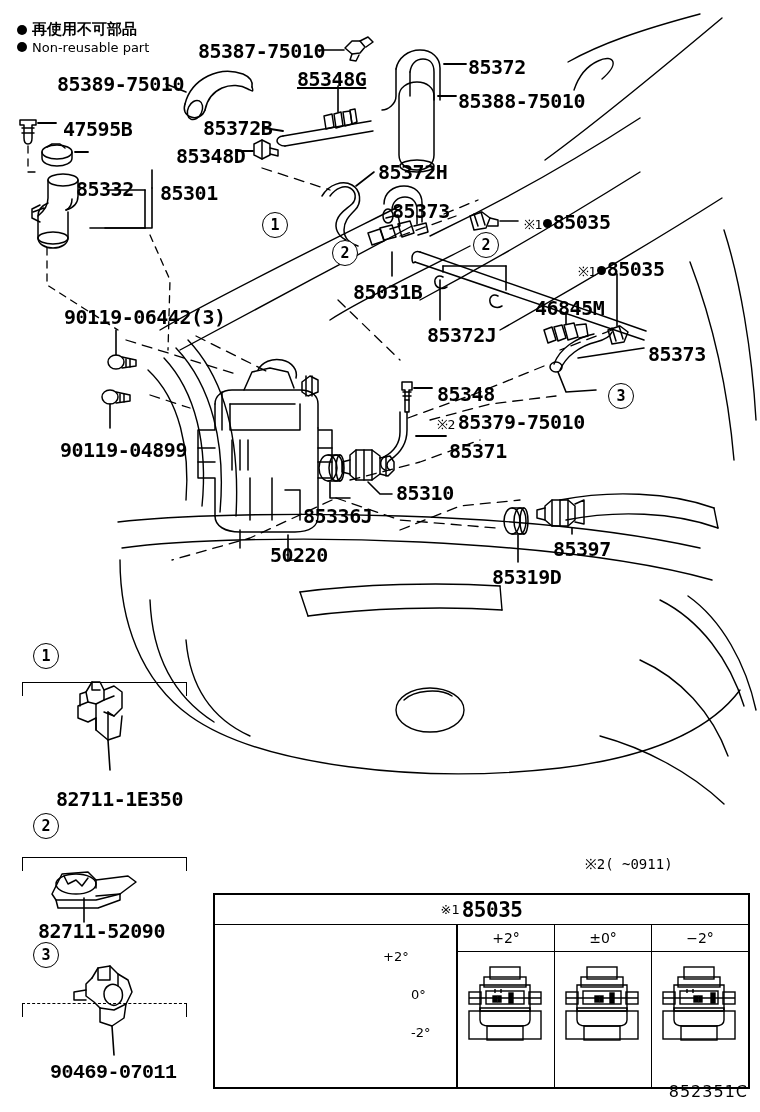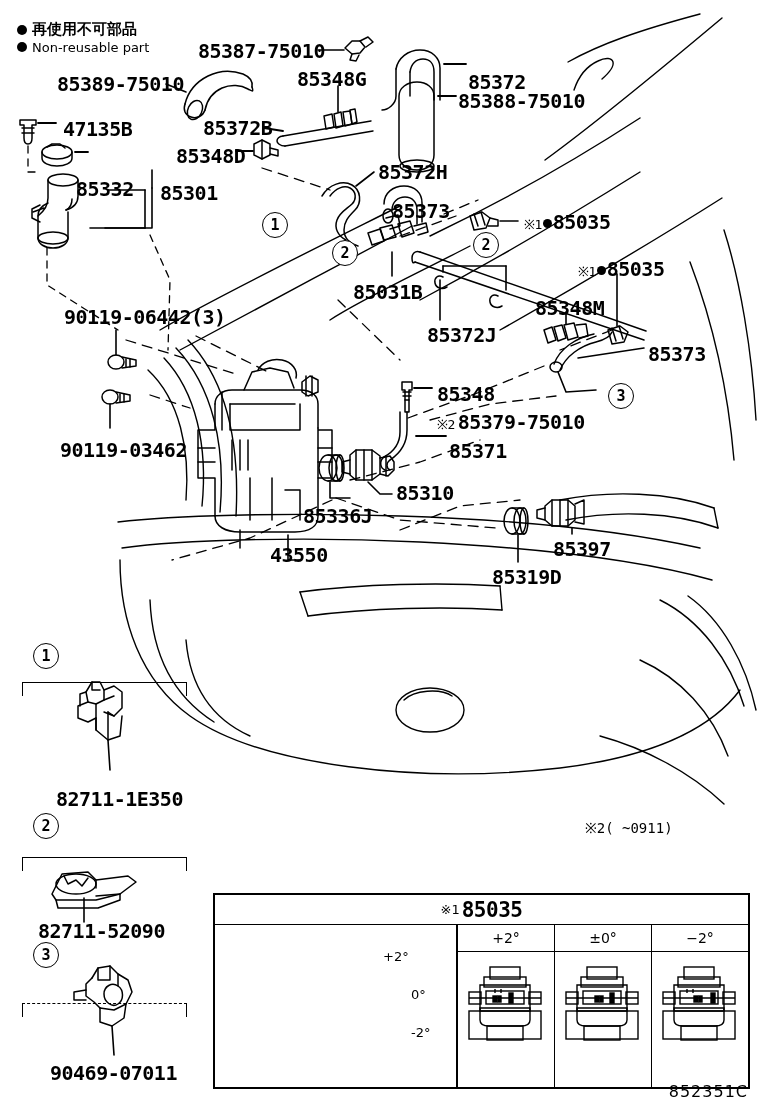--- a/index.html
+++ b/index.html
@@ -18,21 +18,21 @@
     font-family:"DejaVu Sans Mono","Liberation Mono",monospace;
     font-weight:700;
     color:#000;
     white-space:nowrap;
     letter-spacing:-0.5px;
     line-height:1;
   }
   .pn{font-size:20px;}
   .note-jp{font-size:15px;font-family:"DejaVu Sans","Liberation Sans",sans-serif;font-weight:700;letter-spacing:0px;}
   .note-en{font-size:13px;font-family:"DejaVu Sans","Liberation Sans",sans-serif;font-weight:400;letter-spacing:0px;}
-  .tiny{font-size:12px;font-weight:400;letter-spacing:0px;}
+  .tiny{font-size:12px;font-weight:400;letter-spacing:0px;margin-top:36px;}
   .dot{
     display:inline-block;width:9px;height:9px;border-radius:50%;
     background:#000;vertical-align:middle;margin:0 1px 2px 1px;
   }
   .refmark{font-size:13px;font-weight:400;vertical-align:middle;}
 
   
   .circ{
     position:absolute;width:26px;height:26px;border:1.6px solid #000;border-radius:50%;
     display:flex;align-items:center;justify-content:center;
@@ -471,41 +471,41 @@
         <path d="M548 920 L543 928 L553 929 Z" fill="#000" stroke="none"></path>
       </g>
     </g>
   </svg>
 
   <div class="lbl note-jp" style="left:32px;top:22px;">再使用不可部品</div>
   <div class="lbl note-en" style="left:32px;top:41px;">Non-reusable part</div>
 
   <div class="lbl pn" style="left:198px;top:41px;">85387-75010</div>
   <div class="lbl pn" style="left:57px;top:74px;">85389-75010</div>
-  <div class="lbl pn" style="left:297px;top:69px;">85348G</div>
-  <div class="lbl pn" style="left:468px;top:57px;margin-top:15px;">85372</div>
+  <div class="lbl pn" style="left:297px;top:69px;text-decoration:underline;">85348G</div>
+  <div class="lbl pn" style="left:468px;top:57px;">85372</div>
   <div class="lbl pn" style="left:458px;top:91px;">85388-75010</div>
   <div class="lbl pn" style="left:203px;top:118px;">85372B</div>
-  <div class="lbl pn" style="left:63px;top:119px;">47135B</div>
+  <div class="lbl pn" style="left:63px;top:119px;">47595B</div>
   <div class="lbl pn" style="left:176px;top:146px;">85348D</div>
   <div class="lbl pn" style="left:76px;top:147px;margin-top:32px;">85332</div>
   <div class="lbl pn" style="left:160px;top:183px;">85301</div>
   <div class="lbl pn" style="left:378px;top:162px;">85372H</div>
   <div class="lbl pn" style="left:392px;top:201px;">85373</div>
   <div class="lbl pn" style="left:353px;top:282px;">85031B</div>
   <div class="lbl pn" style="left:427px;top:325px;">85372J</div>
-  <div class="lbl pn" style="left:535px;top:298px;">85348M</div>
+  <div class="lbl pn" style="left:535px;top:298px;">46845M</div>
   <div class="lbl pn" style="left:648px;top:344px;">85373</div>
   <div class="lbl pn" style="left:64px;top:307px;">90119-06442(3)</div>
-  <div class="lbl pn" style="left:60px;top:440px;">90119-03462</div>
+  <div class="lbl pn" style="left:60px;top:440px;">90119-04899</div>
   <div class="lbl pn" style="left:437px;top:384px;">85348</div>
   <div class="lbl pn" style="left:449px;top:441px;">85371</div>
   <div class="lbl pn" style="left:396px;top:483px;">85310</div>
   <div class="lbl pn" style="left:303px;top:506px;">85336J</div>
-  <div class="lbl pn" style="left:270px;top:545px;">43550</div>
+  <div class="lbl pn" style="left:270px;top:545px;">50220</div>
   <div class="lbl pn" style="left:553px;top:539px;text-align:center;">85397</div>
   <div class="lbl pn" style="left:492px;top:567px;">85319D</div>
 
   <div class="lbl" style="left:524px;top:212px;">
     <span class="refmark">※1</span><span class="dot"></span><span class="pn">85035</span>
   </div>
   <div class="lbl" style="left:578px;top:259px;">
     <span class="refmark">※1</span><span class="dot"></span><span class="pn">85035</span>
   </div>
 
@@ -523,21 +523,21 @@
   <div class="circ" style="left:33px;top:643px;">1</div>
   <div class="legend-bracket" style="left:22px;top:682px;width:165px;height:14px;"></div>
   <div class="lbl pn" style="left:56px;top:789px;">82711-1E350</div>
 
   <div class="circ" style="left:33px;top:813px;">2</div>
   <div class="legend-bracket" style="left:22px;top:857px;width:165px;height:14px;"></div>
   <div class="lbl pn" style="left:38px;top:921px;">82711-52090</div>
 
   <div class="circ" style="left:33px;top:942px;">3</div>
   <div class="legend-bracket dashed" style="left:22px;top:1003px;width:165px;height:14px;"></div>
-  <div class="lbl pn" style="left:50px;top:1063px;">90469-07011</div>
+  <div class="lbl pn" style="left:50px;top:1063px;font-family:Liberation Mono, monospace;">90469-07011</div>
 
   <div class="tbl">
     <div class="tbl-title">
       <span class="t-mark">※1</span>
       <span class="t-pn">85035</span>
     </div>
     <div class="tbl-body">
       <div class="tbl-left">
         <div class="anglelbl" style="left:168px;top:24px;">+2°</div>
         <div class="anglelbl" style="left:196px;top:62px;">0°</div>

